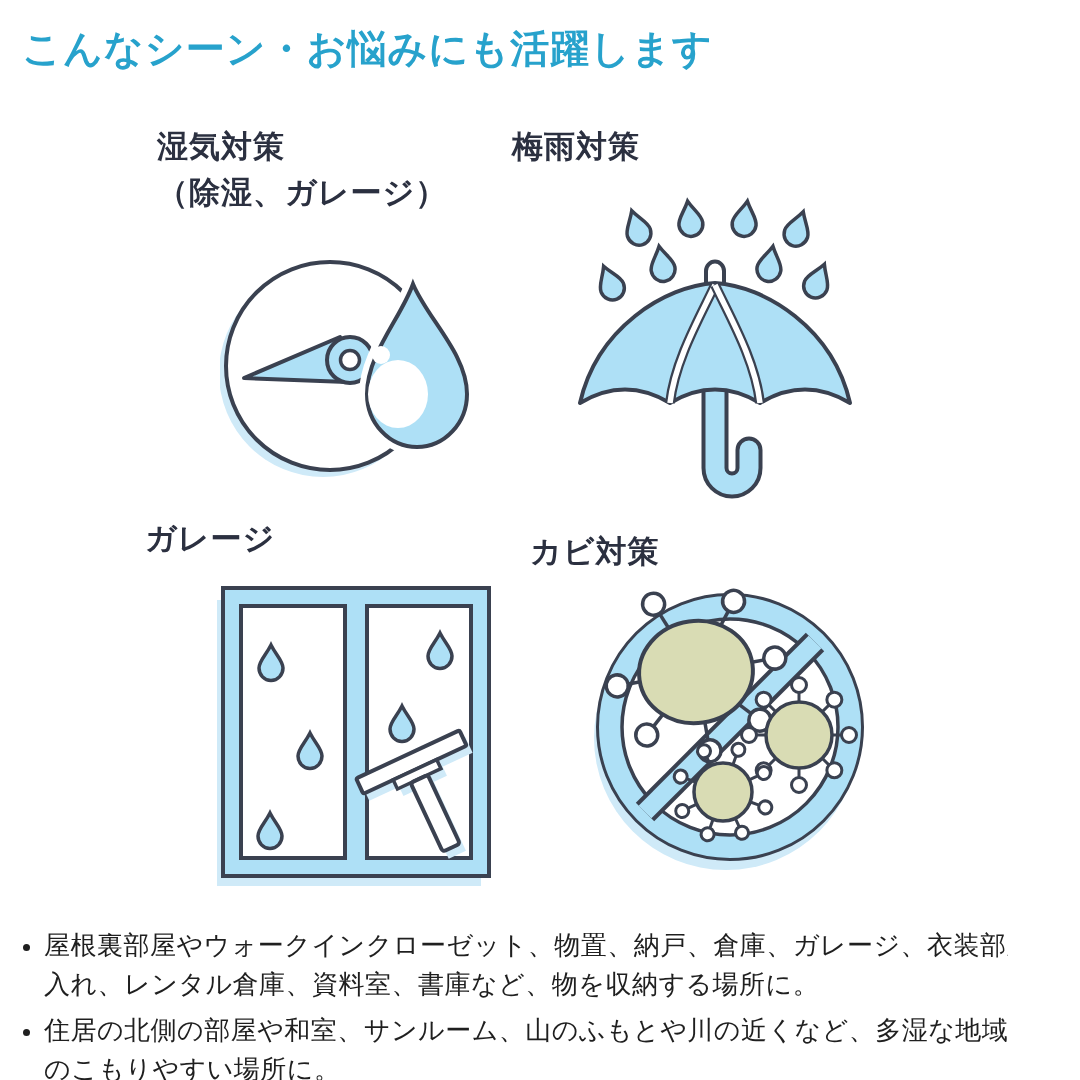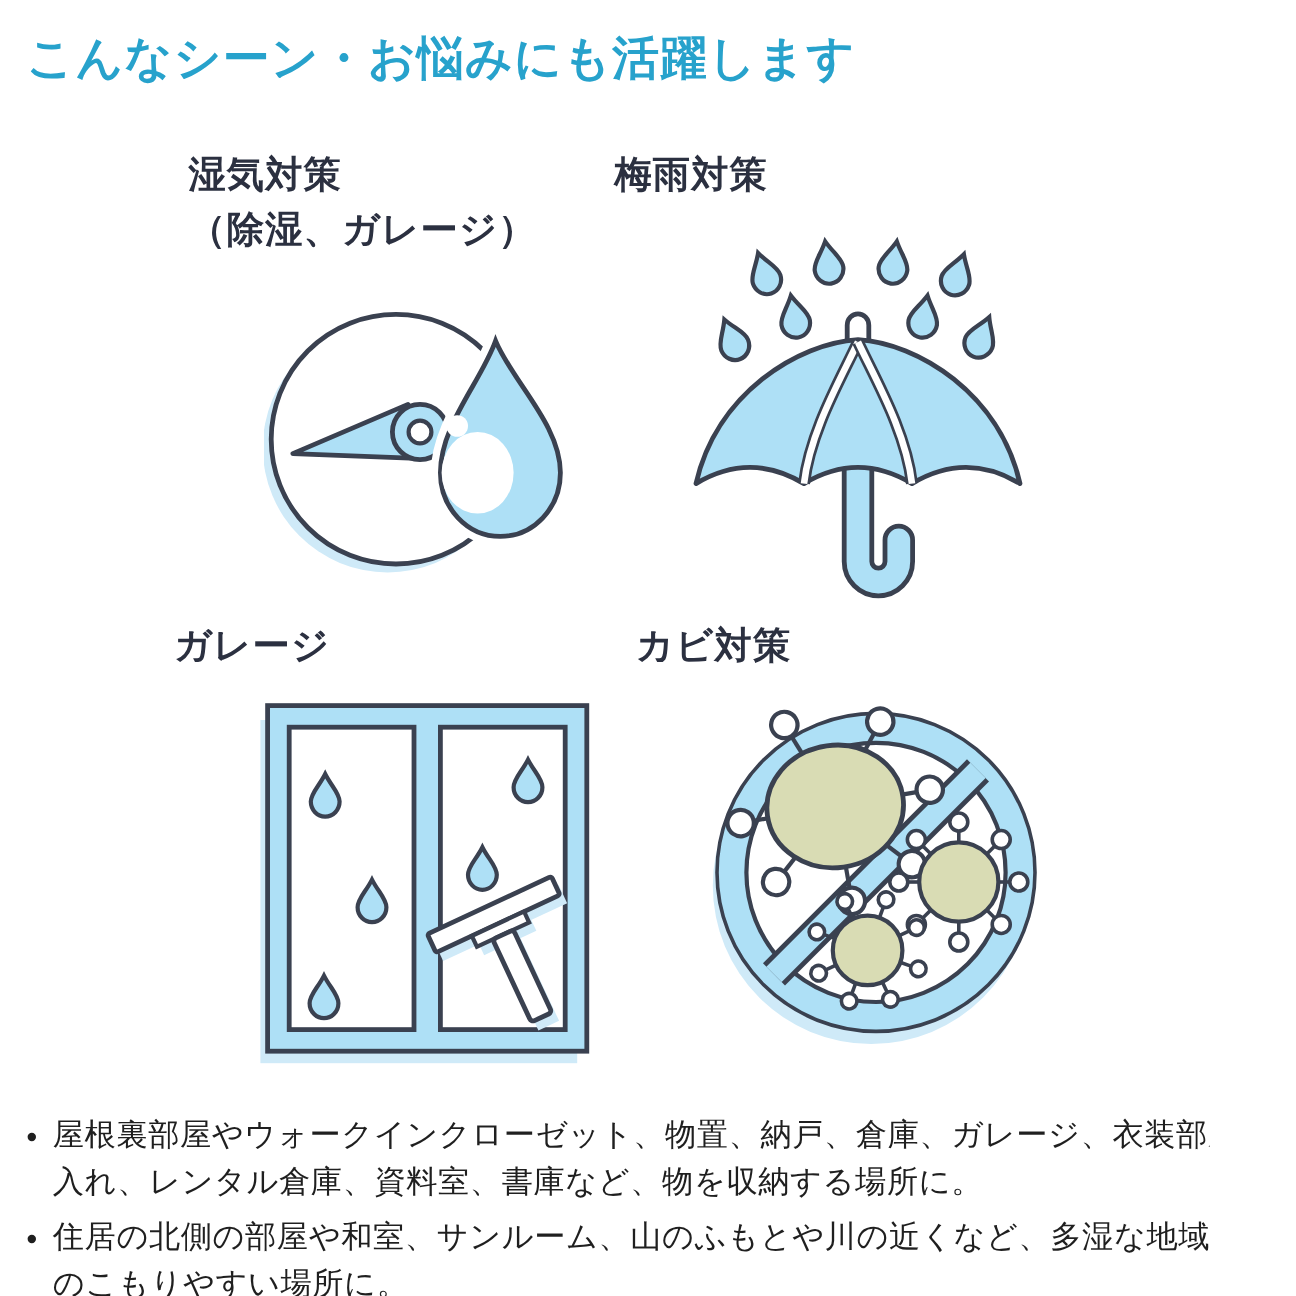--- a/index.html
+++ b/index.html
@@ -102,21 +102,21 @@
       <path class="nf sd" d="M150,93 C165,125 190,168 195,211" stroke-width="10"></path>
       <path class="nf sw" d="M150,93 C165,125 190,168 195,211" stroke-width="5.5"></path>
     </g>
   </svg>
 
   <div class="scene-label" style="left:145px;top:518px;">
     <span style="display:block;">ガレージ</span>
   </div>
 
   <div class="scene-label" style="left:530px;top:518px;">
-    <span style="display:block;">カビ対策</span>
+    <span style="display:block;margin-top:13px;">カビ対策</span>
   </div>
 
   <svg class="icon" style="left:215px;top:582px;" width="285" height="310" viewBox="0 0 285 310">
     <rect class="fsh" x="2" y="18" width="264" height="286"></rect>
     <rect class="fb sd" x="8" y="6" width="266" height="288" stroke-width="4"></rect>
     <rect class="fw sd" x="26" y="24" width="104" height="252" stroke-width="4"></rect>
     <rect class="fw sd" x="152" y="24" width="104" height="252" stroke-width="4"></rect>
     <g>
       <g transform="translate(56,80)">
           <path class="fb sd" stroke-width="3.5" d="M0,-17 C-5,-7 -12,-1 -12,6 A12,12.5 0 1 0 12,6 C12,-1 5,-7 0,-17 Z"></path>

